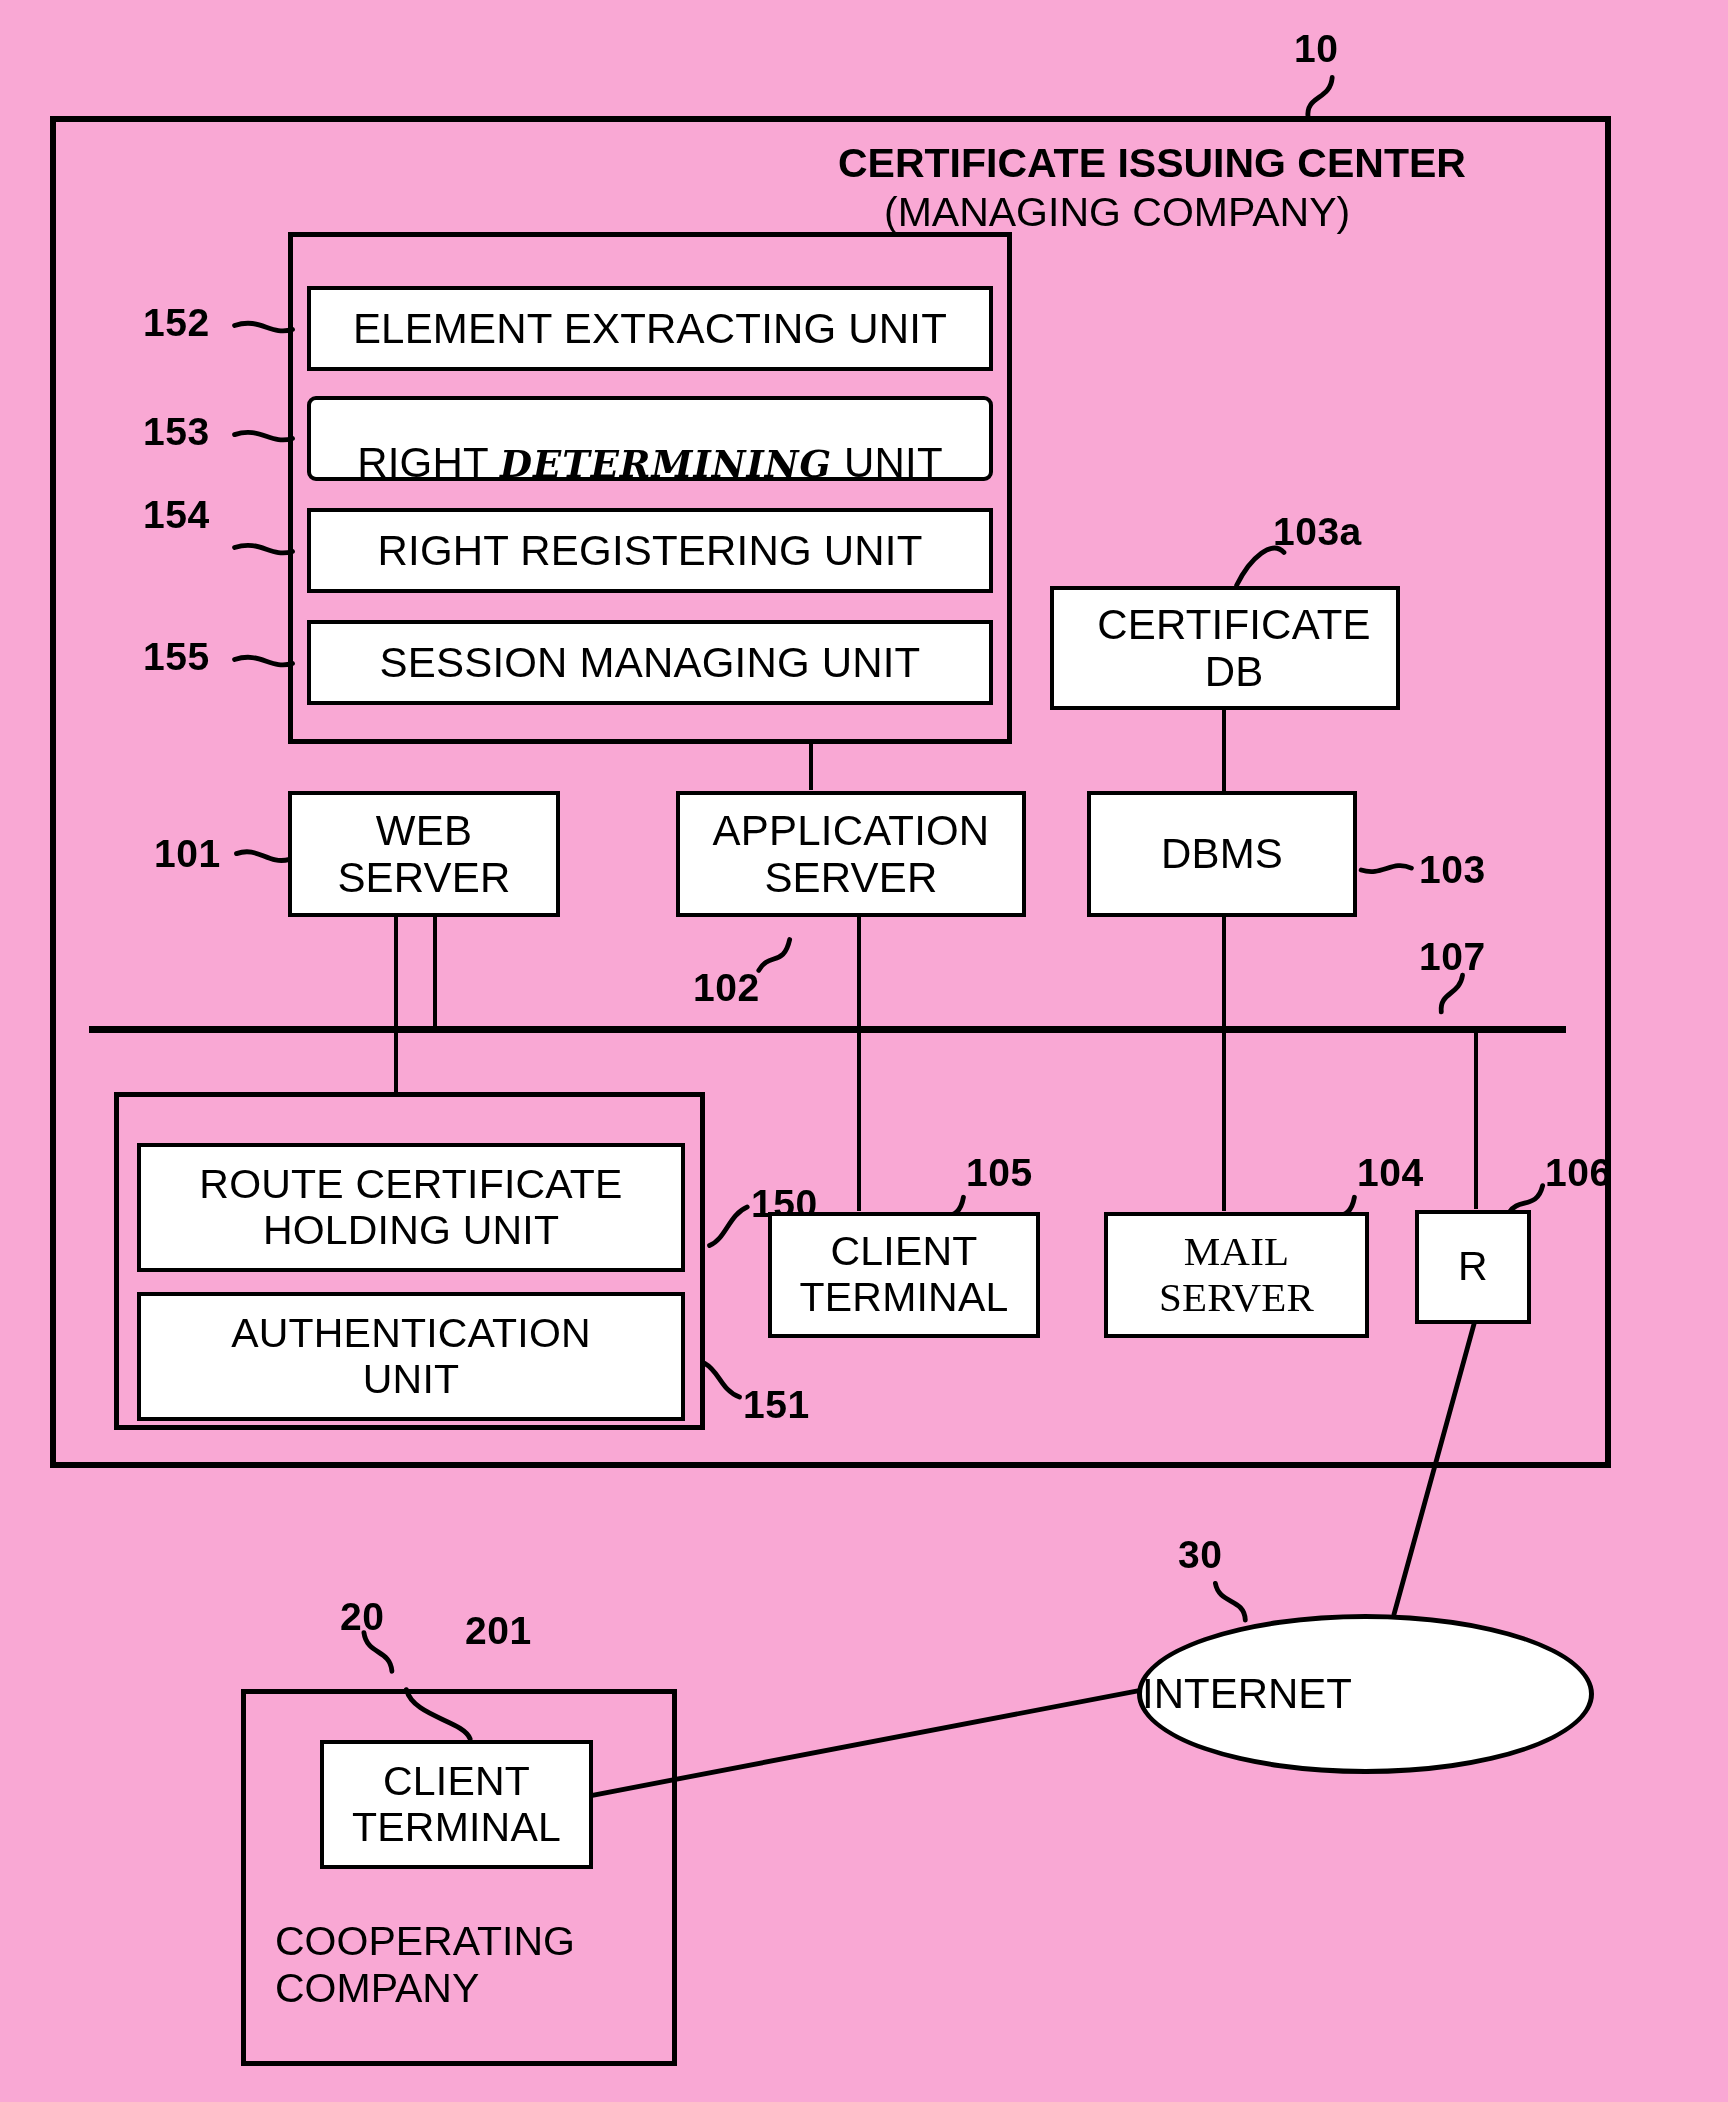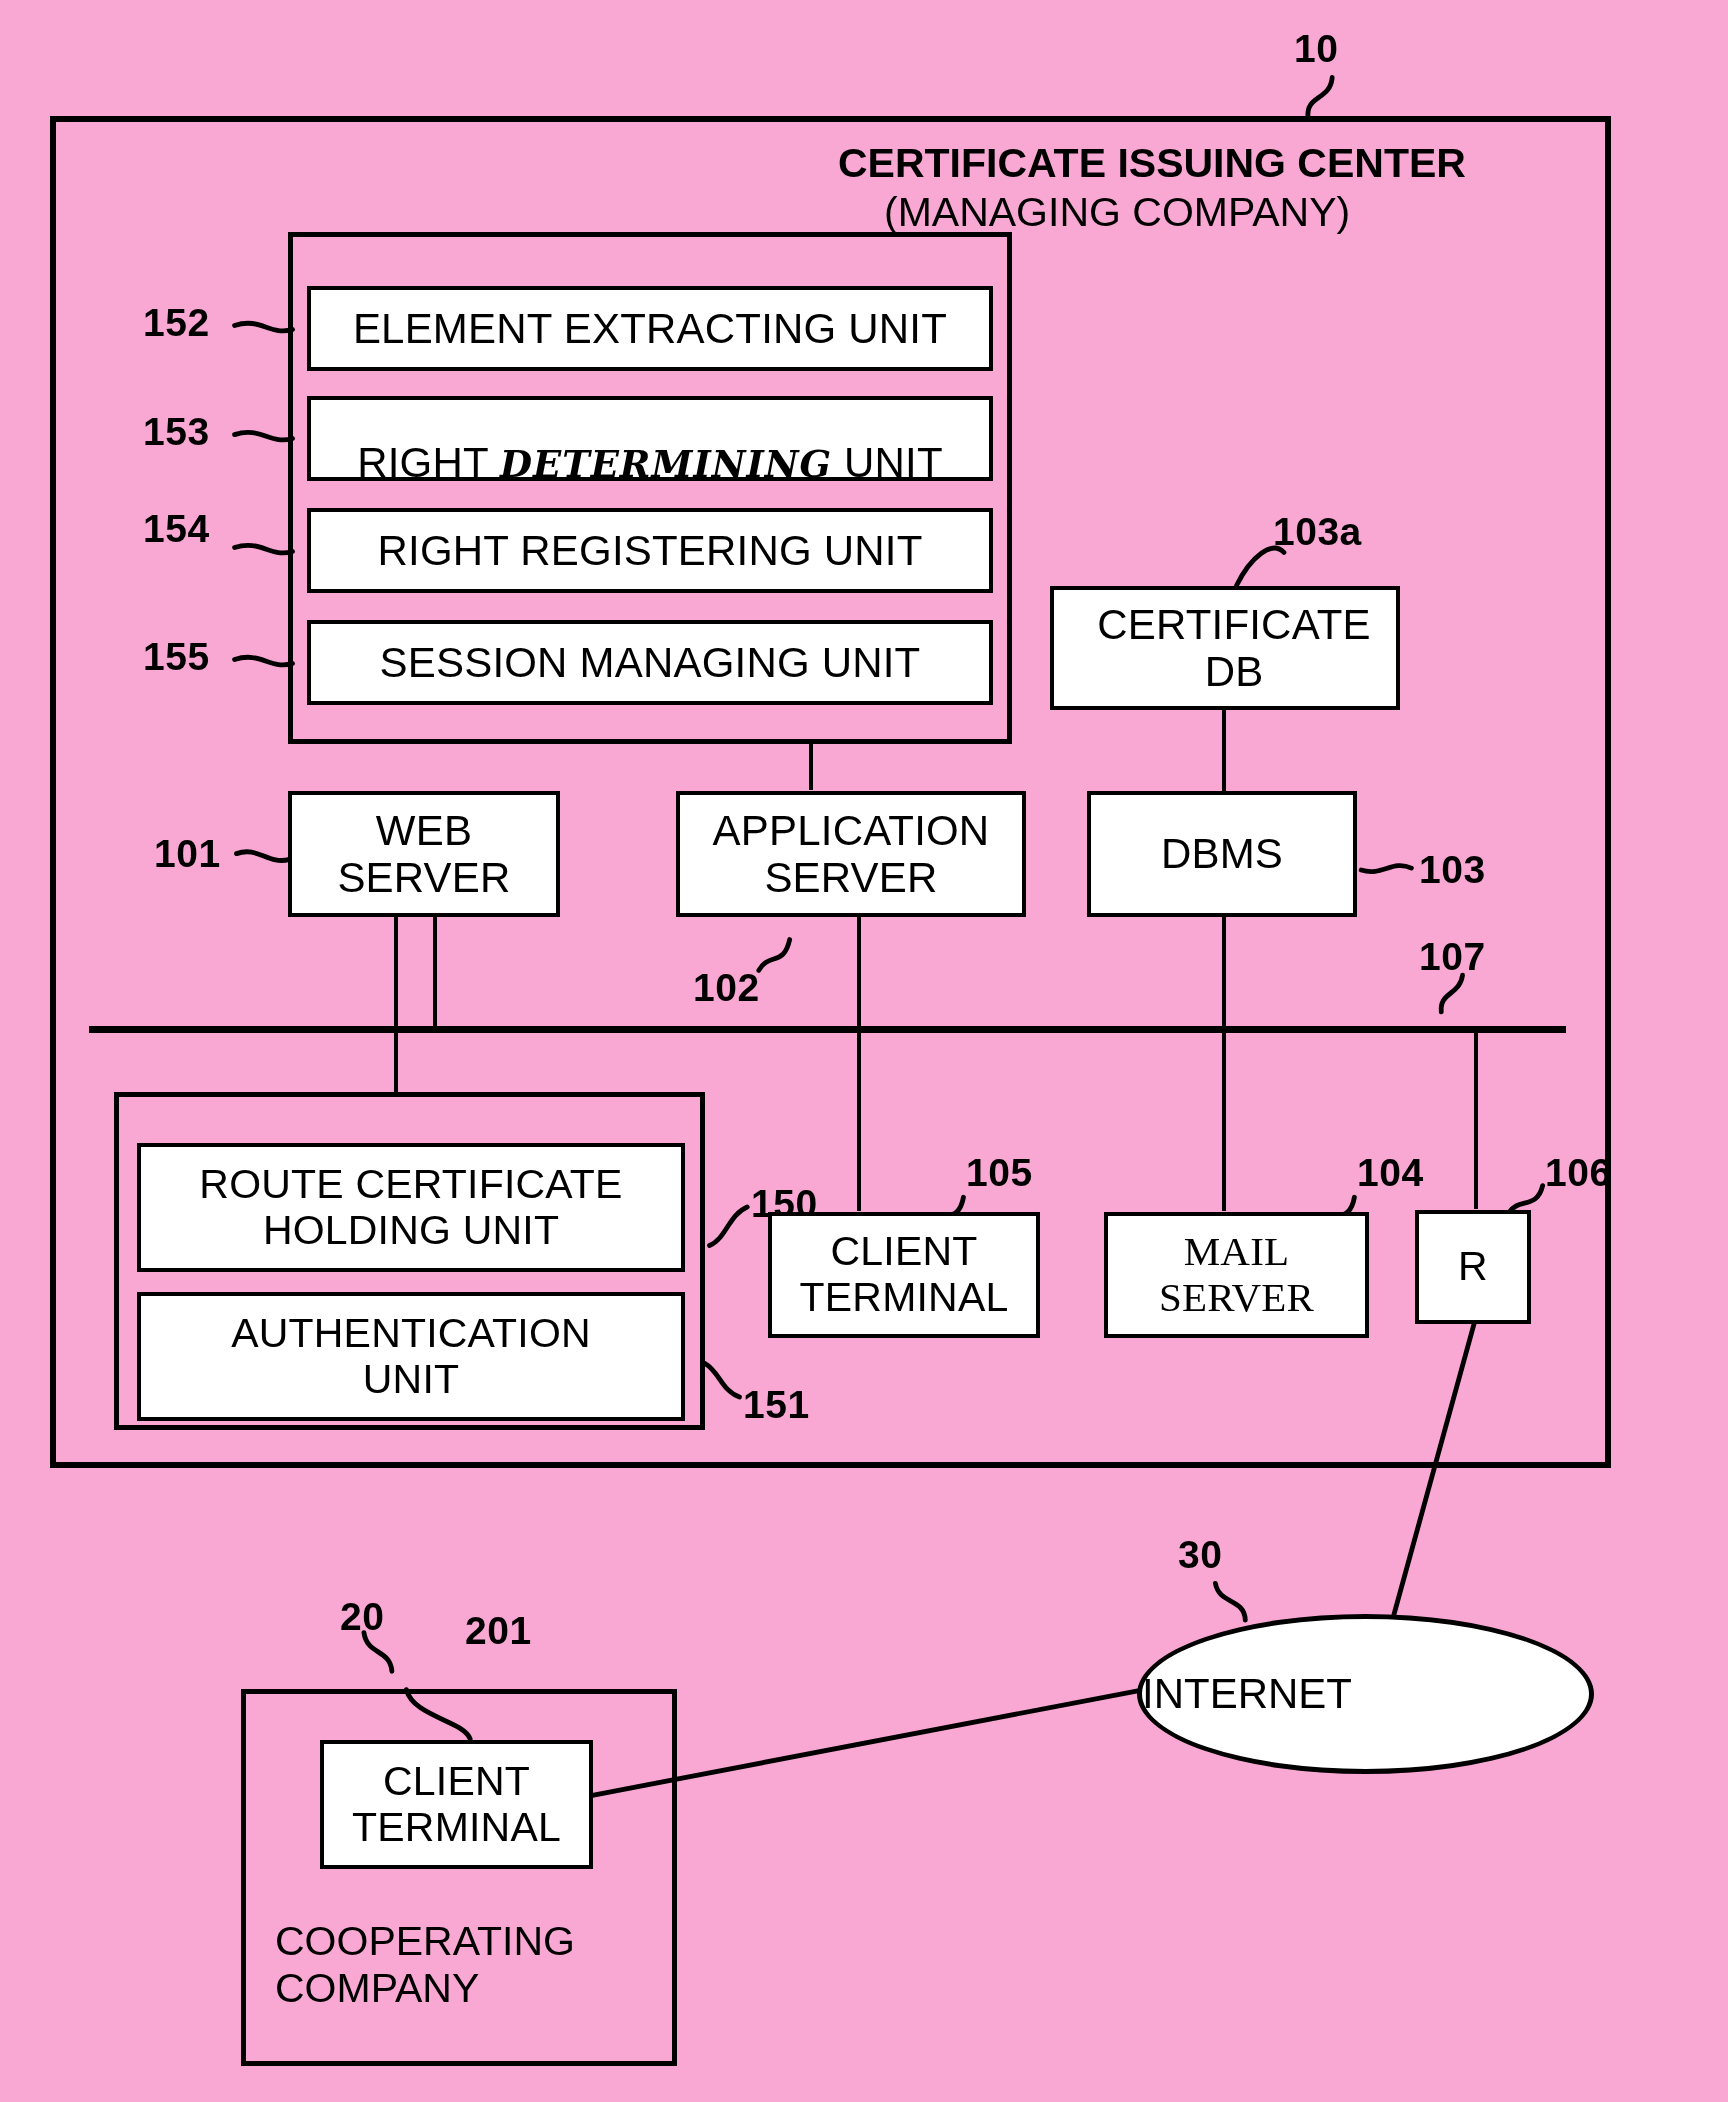--- a/index.html
+++ b/index.html
@@ -155,27 +155,27 @@
   <div class="caption" style="left:884px; top:189px; width:676px; font-size:41px; font-weight:400;">(MANAGING COMPANY)</div>
 
   <div class="box" style="left:288px; top:232px; width:724px; height:512px; border-width:5.8px; display:block; background:transparent;"></div>
 
   <div class="ref" style="left:143px; top:301px;">152</div>
   <div class="box" style="left:307px; top:286px; width:686px; height:85px;">
     <span class="lbl" style="font-size:42px;">ELEMENT EXTRACTING UNIT</span>
   </div>
 
   <div class="ref" style="left:143px; top:410px;">153</div>
-  <div class="box" style="left:307px; top:396px; width:686px; height:85px;">
+  <div class="box" style="left:307px; top:396px; width:686px; height:85px;border-radius:9px;">
     <span class="lbl" style="font-size:42px;">
       <span>RIGHT </span><span class="hand">DETERMINING</span><span> UNIT</span>
     </span>
   </div>
 
-  <div class="ref" style="left:143px; top:507px;">154</div>
+  <div class="ref" style="left:143px; top:493px;">154</div>
   <div class="box" style="left:307px; top:508px; width:686px; height:85px;">
     <span class="lbl" style="font-size:42px;">RIGHT REGISTERING UNIT</span>
   </div>
 
   <div class="ref" style="left:143px; top:635px;">155</div>
   <div class="box" style="left:307px; top:620px; width:686px; height:85px;">
     <span class="lbl" style="font-size:42px;">SESSION MANAGING UNIT</span>
   </div>
 
   <div class="ref" style="left:1273px; top:510px;">103a</div>

